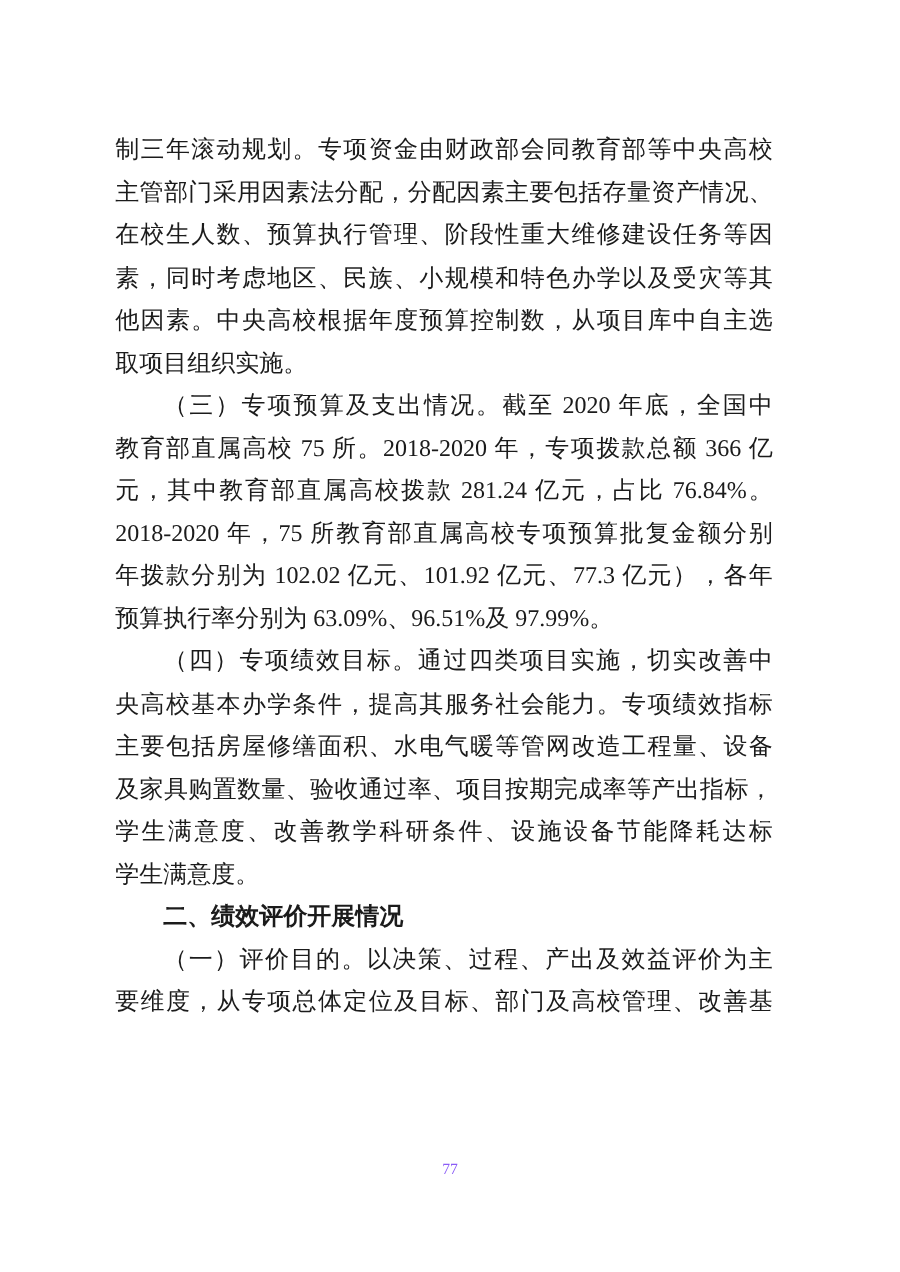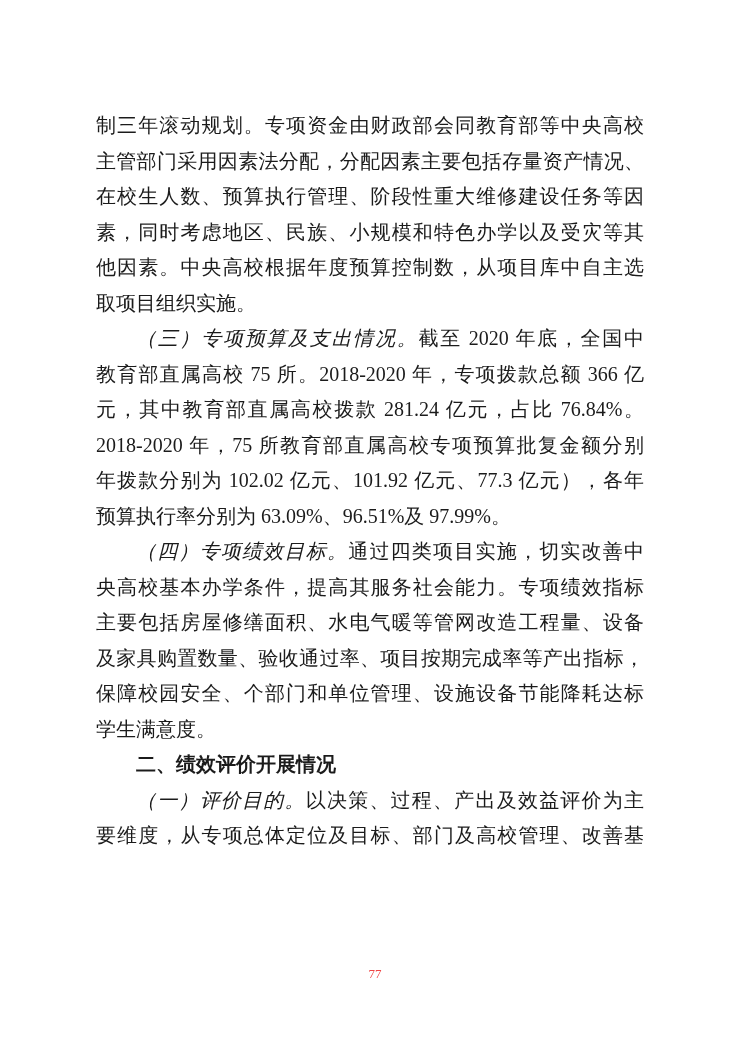--- a/index.html
+++ b/index.html
@@ -36,34 +36,33 @@
     text-align-last: justify;
   }
   .l {
     text-align: left;
     text-align-last: left;
   }
   .ind {
     text-indent: 2em;
   }
   .kai {
-    font-style: italic;
   }
   .heading {
     font-family: "Liberation Sans", "DejaVu Sans", sans-serif;
     font-weight: 700;
   }
   .pagenum {
     position: absolute;
     top: 966px;
     left: 0;
     width: 750px;
     text-align: center;
     font-size: 13px;
-    color: #ef4444;
+    color: #8b5cf6;
   }
 </style>
 </head>
 <body>
 
 <div class="doc">
   <p class="line j">制三年滚动规划。专项资金由财政部会同教育部等中央高校</p>
   <p class="line j">主管部门采用因素法分配，分配因素主要包括存量资产情况、</p>
   <p class="line j">在校生人数、预算执行管理、阶段性重大维修建设任务等因</p>
   <p class="line j">素，同时考虑地区、民族、小规模和特色办学以及受灾等其</p>
@@ -72,20 +71,20 @@
   <p class="line j ind"><span class="kai">（三）专项预算及支出情况。</span><span>截至 2020 年底，全国中</span></p>
   <p class="line j">教育部直属高校 75 所。2018-2020 年，专项拨款总额 366 亿</p>
   <p class="line j">元，其中教育部直属高校拨款 281.24 亿元，占比 76.84%。</p>
   <p class="line j">2018-2020 年，75 所教育部直属高校专项预算批复金额分别</p>
   <p class="line j">年拨款分别为 102.02 亿元、101.92 亿元、77.3 亿元），各年</p>
   <p class="line l">预算执行率分别为 63.09%、96.51%及 97.99%。</p>
   <p class="line j ind"><span class="kai">（四）专项绩效目标。</span><span>通过四类项目实施，切实改善中</span></p>
   <p class="line j">央高校基本办学条件，提高其服务社会能力。专项绩效指标</p>
   <p class="line j">主要包括房屋修缮面积、水电气暖等管网改造工程量、设备</p>
   <p class="line j">及家具购置数量、验收通过率、项目按期完成率等产出指标，</p>
-  <p class="line j">保障校园安全、个部门和单位管理、设施设备节能降耗达标</p>
+  <p class="line j">学生满意度、改善教学科研条件、设施设备节能降耗达标</p>
   <p class="line l">学生满意度。</p>
   <p class="line l ind heading">二、绩效评价开展情况</p>
   <p class="line j ind"><span class="kai">（一）评价目的。</span><span>以决策、过程、产出及效益评价为主</span></p>
   <p class="line j">要维度，从专项总体定位及目标、部门及高校管理、改善基</p>
 </div>
 
 <div class="pagenum">77</div>
 
 </body></html>

